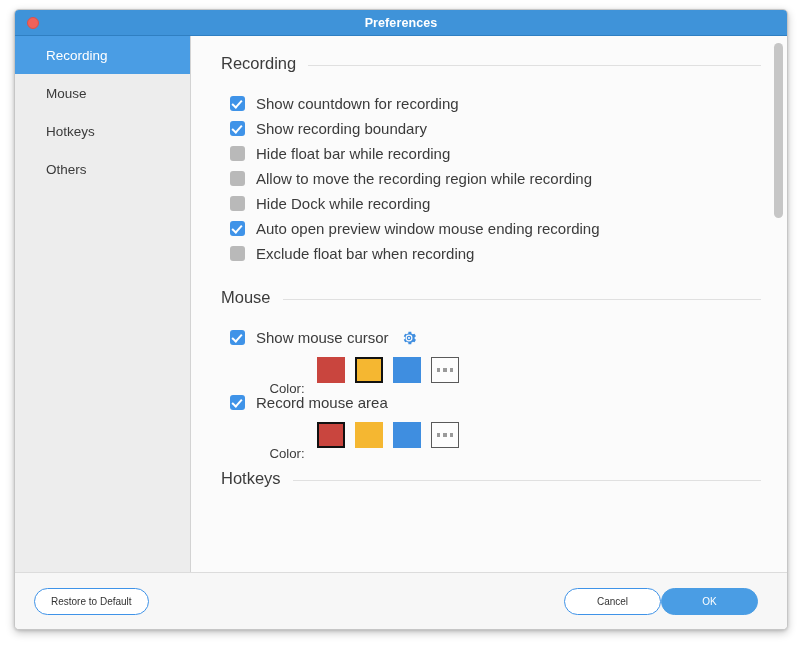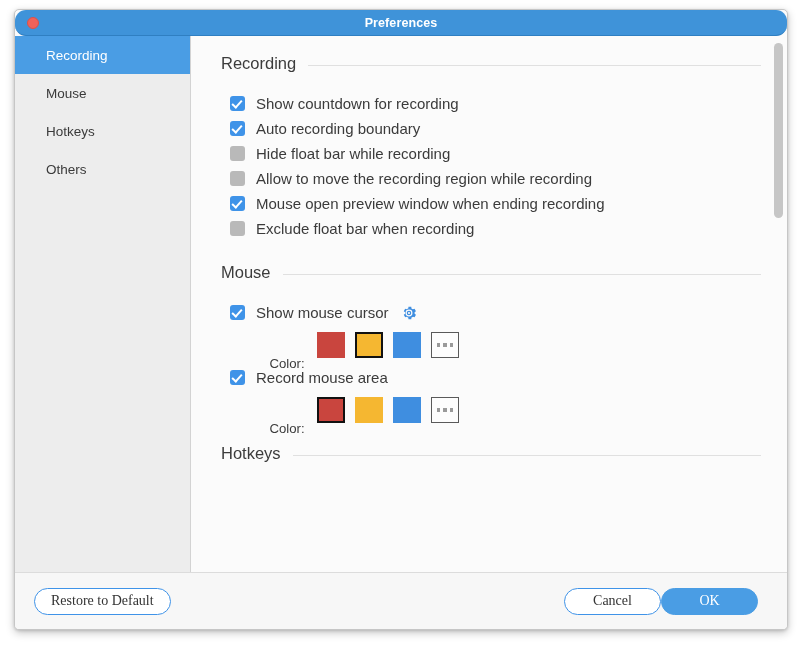--- a/index.html
+++ b/index.html
@@ -30,21 +30,20 @@
   
   #titlebar {
     position: relative;
     height: 25px;
     flex: 0 0 25px;
     background: #3f93d9;
     border-bottom: 1px solid #2f7fc2;
     display: flex;
     align-items: center;
     justify-content: center;
-    border-radius: 11px;
   }
   #title-text {
     font-size: 12.5px;
     font-weight: bold;
     color: #ffffff;
     letter-spacing: 0.1px;
   }
   #close-button {
     position: absolute;
     left: 12px;
@@ -234,22 +233,22 @@
   
   #footer {
     flex: 0 0 56px;
     background: #f7f7f7;
     display: flex;
     align-items: center;
     padding: 0 19px;
     box-sizing: border-box;
   }
   .btn {
-    font-family: Liberation Serif, serif;
-    font-size: 14px;
+    font-family: Liberation Sans, sans-serif;
+    font-size: 10px;
     border-radius: 16px;
     box-sizing: border-box;
     cursor: pointer;
     display: inline-flex;
     align-items: center;
     justify-content: center;
     height: 27px;
     white-space: nowrap;
   }
   .btn.secondary {
@@ -301,33 +300,37 @@
           <span class="sh-text">Recording</span>
           <span class="sh-rule"></span>
         </div>
 
         <div class="opt-row">
           <span class="cb on"></span>
           <span class="opt-label">Show countdown for recording</span>
         </div>
         <div class="opt-row">
           <span class="cb on"></span>
-          <span class="opt-label">Auto recording boundary</span>
+          <span class="opt-label">Show recording boundary</span>
         </div>
         <div class="opt-row">
           <span class="cb off"></span>
           <span class="opt-label">Hide float bar while recording</span>
         </div>
         <div class="opt-row">
           <span class="cb off"></span>
           <span class="opt-label">Allow to move the recording region while recording</span>
         </div>
         <div class="opt-row">
+          <span class="cb off"></span>
+          <span class="opt-label">Hide Dock while recording</span>
+        </div>
+        <div class="opt-row">
           <span class="cb on"></span>
-          <span class="opt-label">Mouse open preview window when ending recording</span>
+          <span class="opt-label">Auto open preview window mouse ending recording</span>
         </div>
         <div class="opt-row">
           <span class="cb off"></span>
           <span class="opt-label">Exclude float bar when recording</span>
         </div>
 
         <div class="section-gap"></div>
 
         <div class="section-header">
           <span class="sh-text">Mouse</span>

